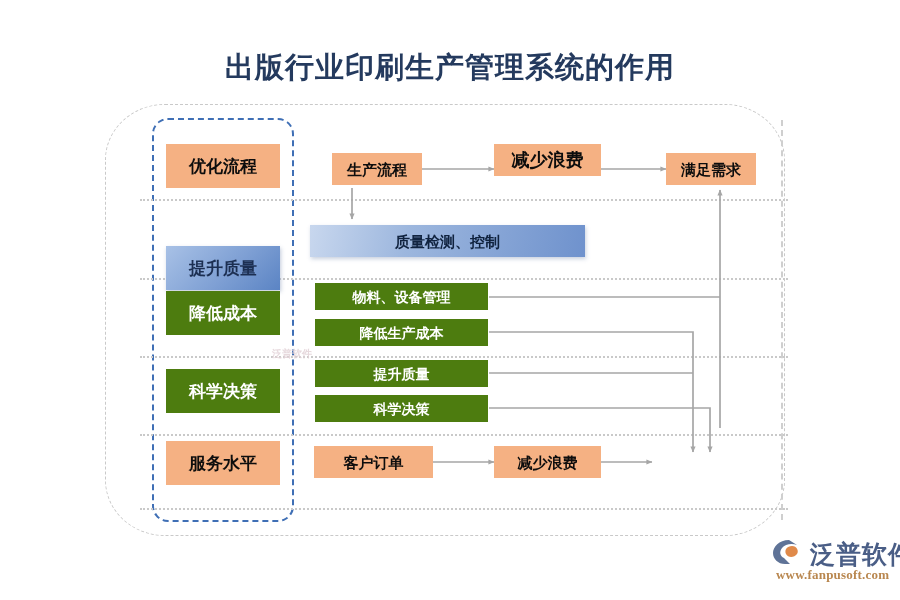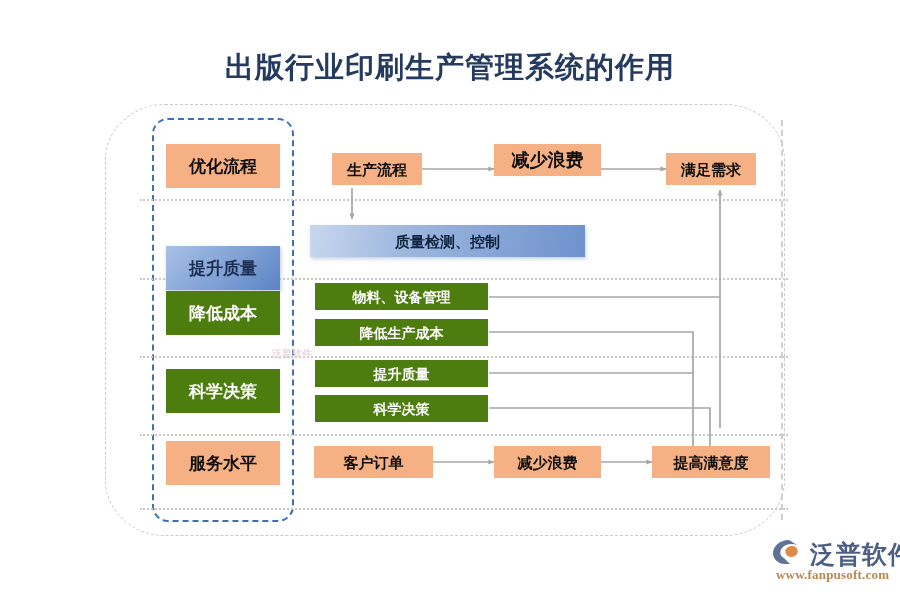--- a/index.html
+++ b/index.html
@@ -143,21 +143,20 @@
   <div class="nbox gold" style="left:315px;top:319px;width:173px;height:27px;font-size:14px">降低生产成本</div>
 
   <div class="nbox gold" style="left:315px;top:360px;width:173px;height:27px;font-size:14px">提升质量</div>
 
   <div class="nbox gold" style="left:315px;top:395px;width:173px;height:27px;font-size:14px">科学决策</div>
 
   <div class="nbox orange" style="left:314px;top:446px;width:119px;height:32px;font-size:15px">客户订单</div>
 
   <div class="nbox orange" style="left:494px;top:446px;width:107px;height:32px;font-size:15px">减少浪费</div>
 
-  <div class="nbox orange" style="left:652px;top:446px;width:118px;height:32px;font-size:15px">提高满意度</div>
 
   <div id="watermark">泛普软件</div>
 
   <div id="logo">
     <svg width="36" height="28" viewBox="0 0 36 28" style="position:absolute;left:0;top:0" xmlns="http://www.w3.org/2000/svg">
       <path d="M17 2 C7 2, 1 9, 1 15 C1 21, 6 26, 13 26 L18 26 L12 20 C8 18, 7 14, 10 10 C13 6, 20 5, 25 7 Z" fill="#5f7397"></path>
       <path d="M20 8 C15 8, 12 12, 14 16 C16 20, 22 20, 25 16 C27 13, 25 8, 20 8 Z" fill="#e08a4a"></path>
     </svg>
     <div id="logo-text">泛普软件</div>
     <div id="logo-url">www.fanpusoft.com</div>

